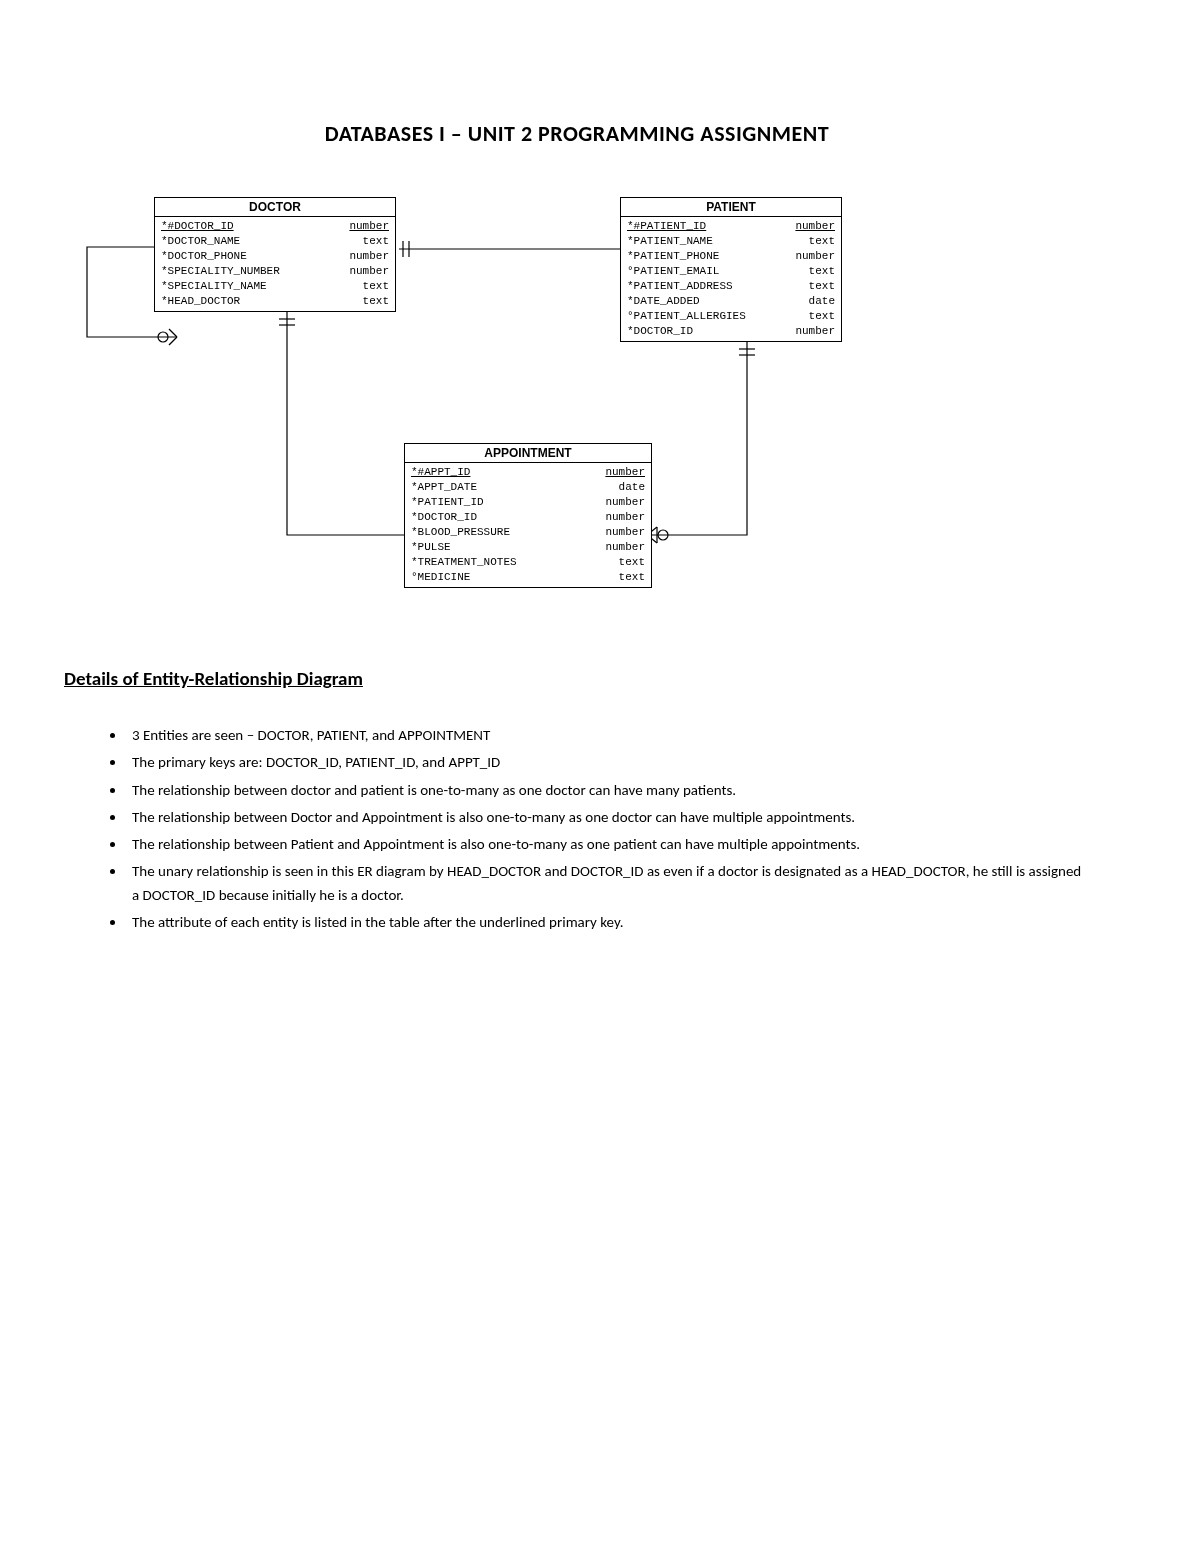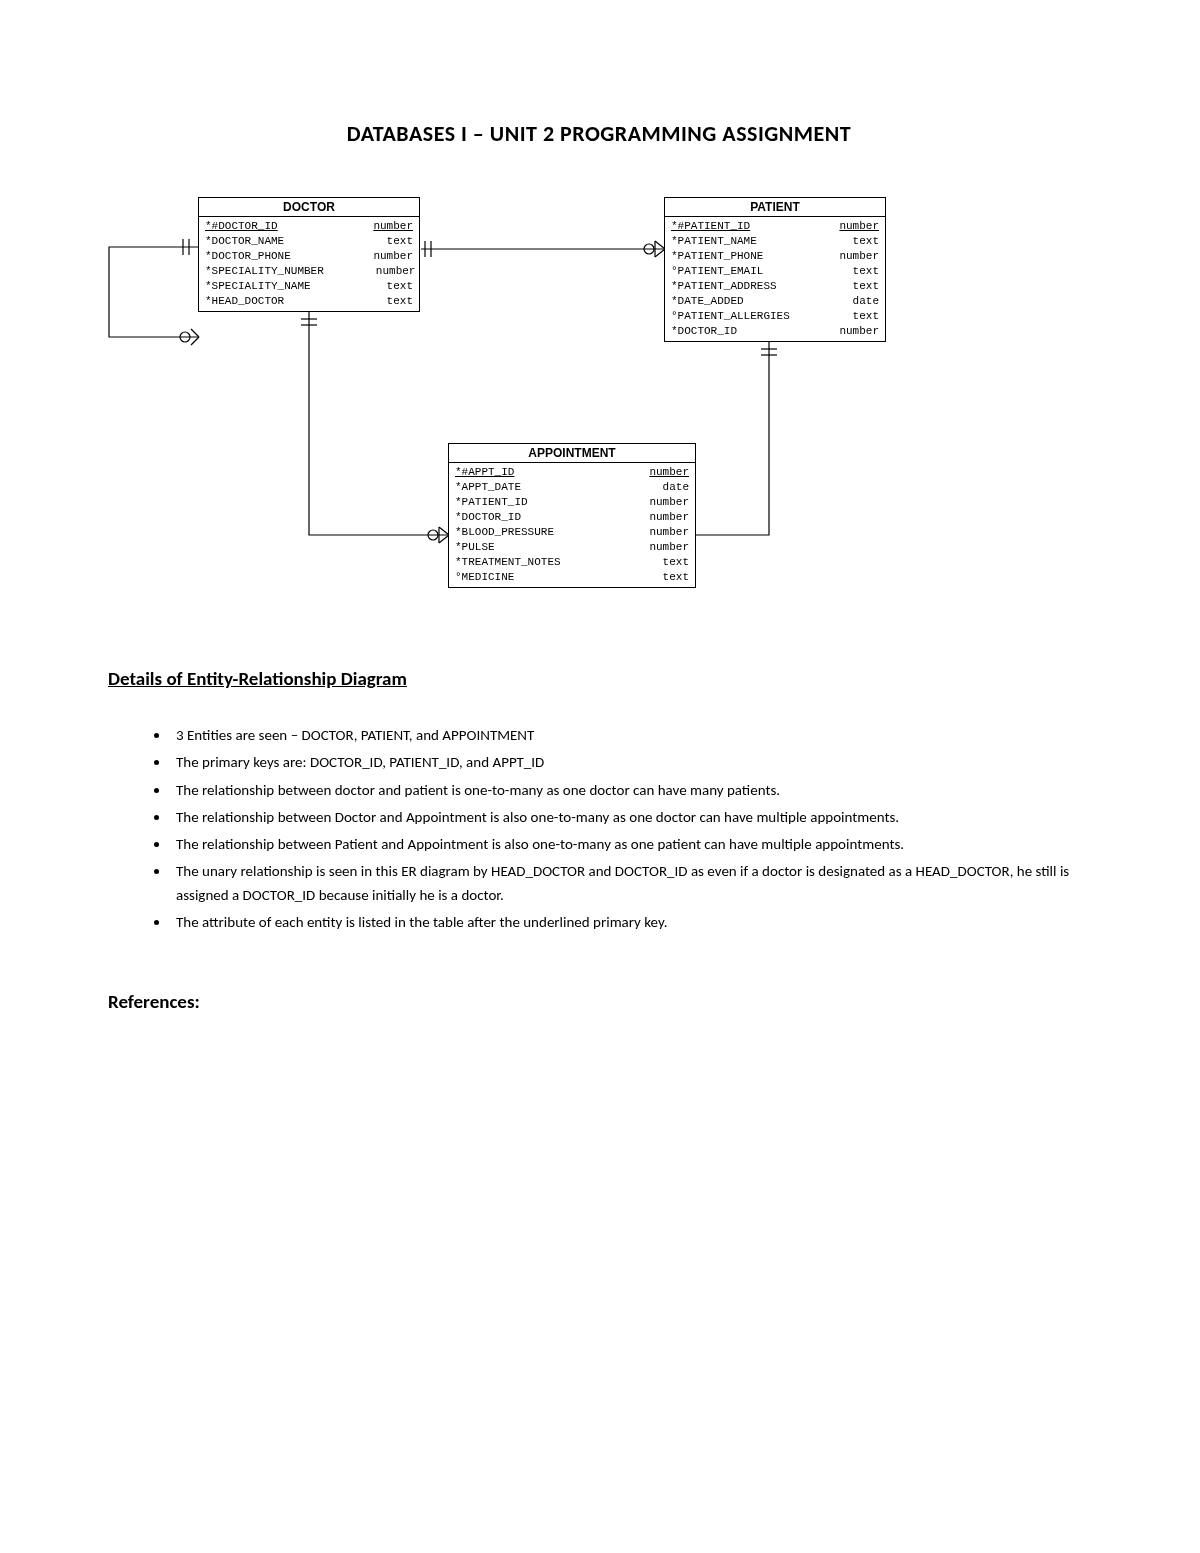--- a/index.html
+++ b/index.html
@@ -7,21 +7,21 @@
     padding: 0;
     background: #fff;
     font-family: "Calibri", "Segoe UI", Arial, sans-serif;
     color: #000;
   }
   .page {
     width: 1200px;
     height: 1553px;
     position: relative;
     box-sizing: border-box;
-    padding: 120px 110px 60px 108px;
+    padding: 120px 110px 60px 64px;
   }
   .title {
     text-align: center;
     font-weight: 700;
     font-size: 22px;
     letter-spacing: 0.5px;
     margin-bottom: 50px;
   }
   .diagram-area {
     position: relative;
@@ -138,21 +138,21 @@
         <line x1="652" y1="152" x2="668" y2="152"></line>
         <line x1="652" y1="158" x2="668" y2="158"></line>
 
         <circle cx="576" cy="338" r="5"></circle>
         <line x1="560" y1="338" x2="570" y2="330"></line>
         <line x1="560" y1="338" x2="570" y2="346"></line>
         <line x1="570" y1="330" x2="570" y2="346"></line>
       </g>
     </svg>
 
-    <div class="entity" style="left:90px;top:0;width:222px;">
+    <div class="entity" style="left:90px;top:0;width:242px;">
       <div class="entity-header">DOCTOR</div>
       <div class="entity-body">
           <div class="entity-row pk">
             <span class="attr">*#DOCTOR_ID</span>
             <span class="atype">number</span>
           </div>
           <div class="entity-row">
             <span class="attr">*DOCTOR_NAME</span>
             <span class="atype">text</span>
           </div>
@@ -258,16 +258,15 @@
   <ul class="details">
     <li>3 Entities are seen – DOCTOR, PATIENT, and APPOINTMENT</li>
     <li>The primary keys are: DOCTOR_ID, PATIENT_ID, and APPT_ID</li>
     <li>The relationship between doctor and patient is one-to-many as one doctor can have many patients.</li>
     <li>The relationship between Doctor and Appointment is also one-to-many as one doctor can have multiple appointments.</li>
     <li>The relationship between Patient and Appointment is also one-to-many as one patient can have multiple appointments.</li>
     <li>The unary relationship is seen in this ER diagram by HEAD_DOCTOR and DOCTOR_ID as even if a doctor is designated as a HEAD_DOCTOR, he still is assigned a DOCTOR_ID because initially he is a doctor.</li>
     <li>The attribute of each entity is listed in the table after the underlined primary key.</li>
   </ul>
 
-  <div class="refs-heading">References:</div>
 
 
 </div>
 
 </body></html>

